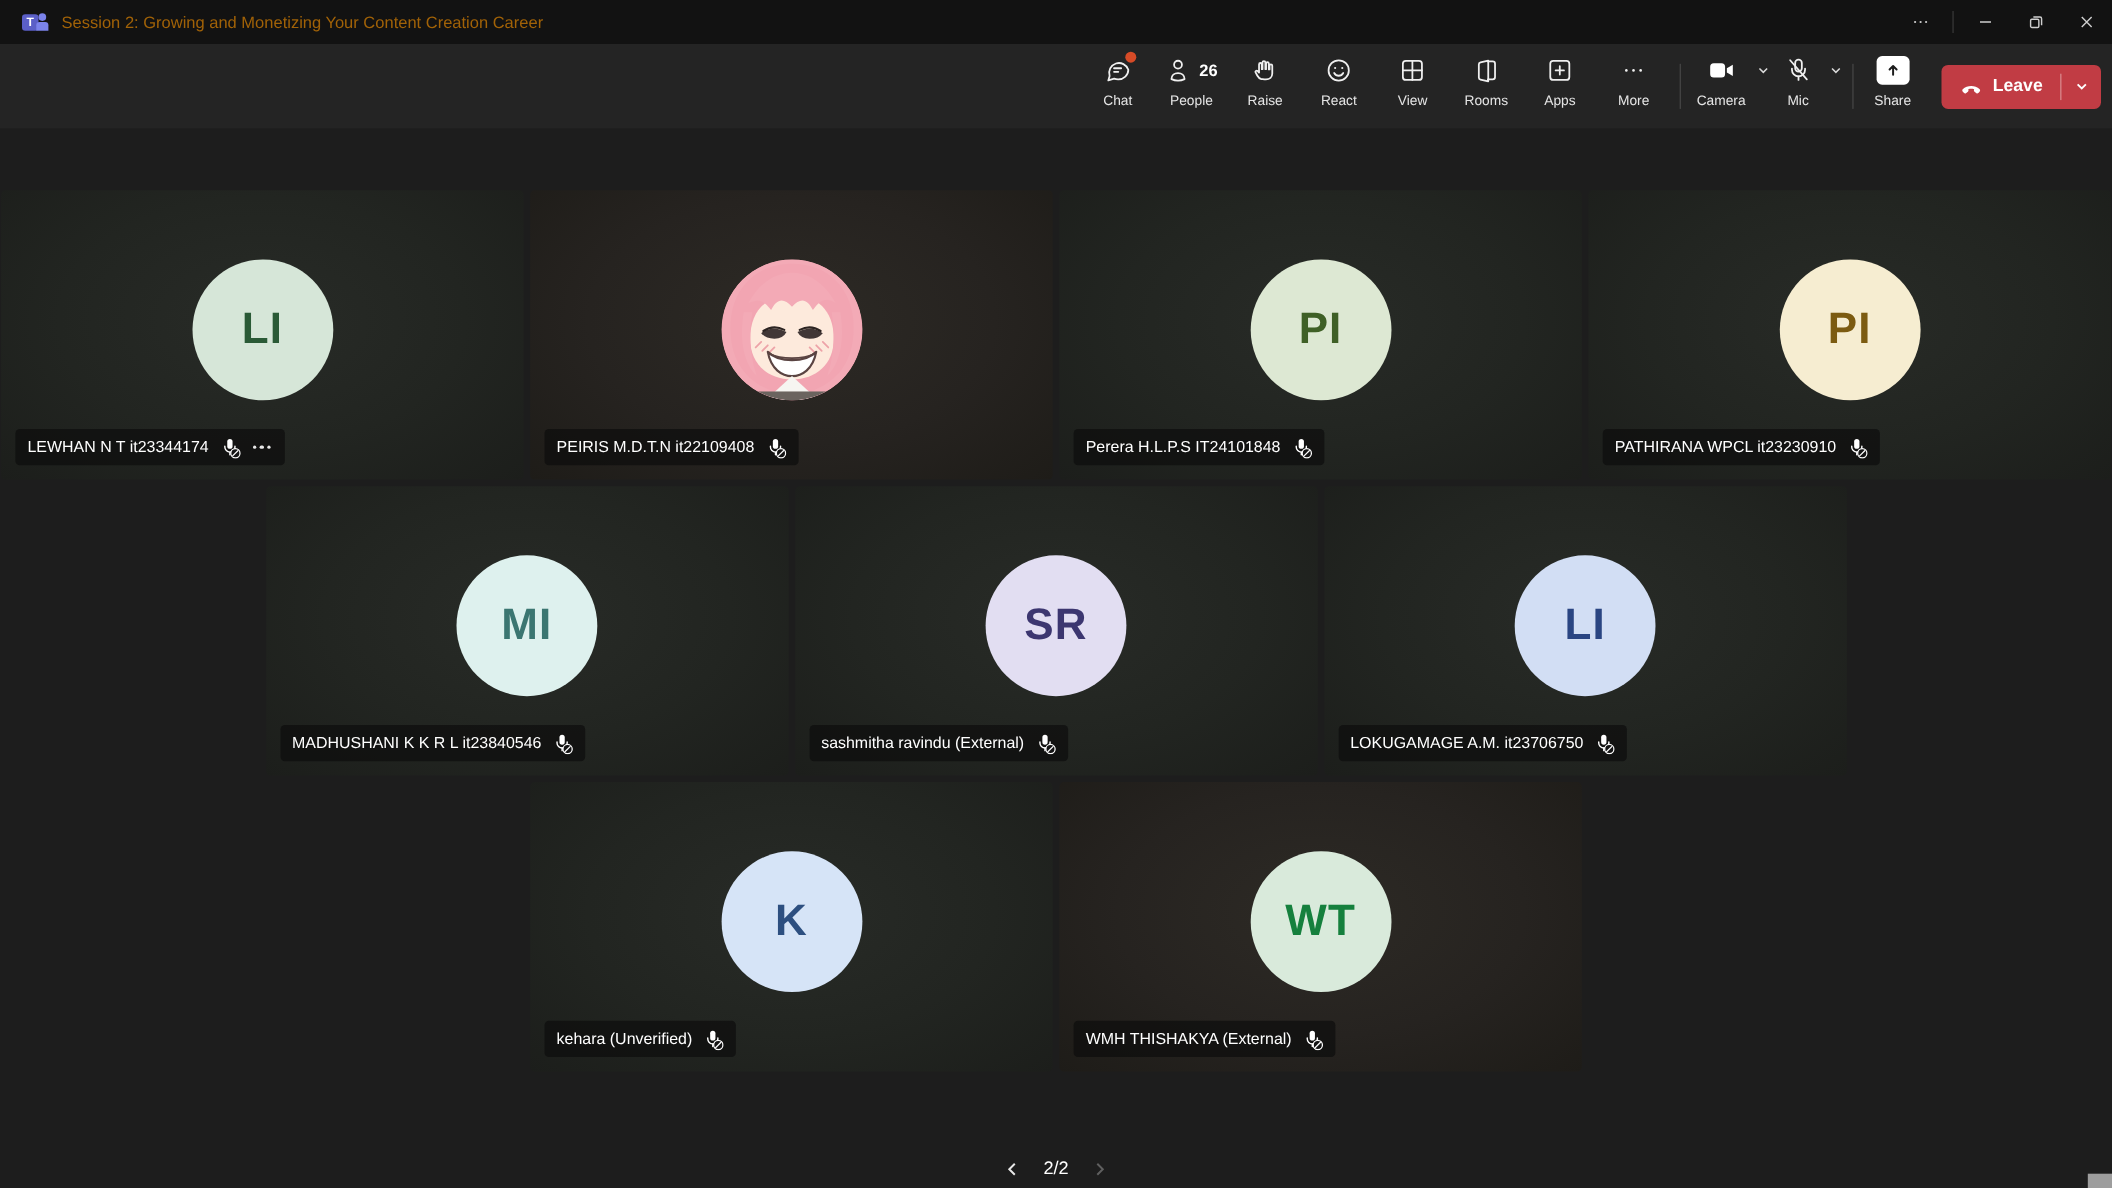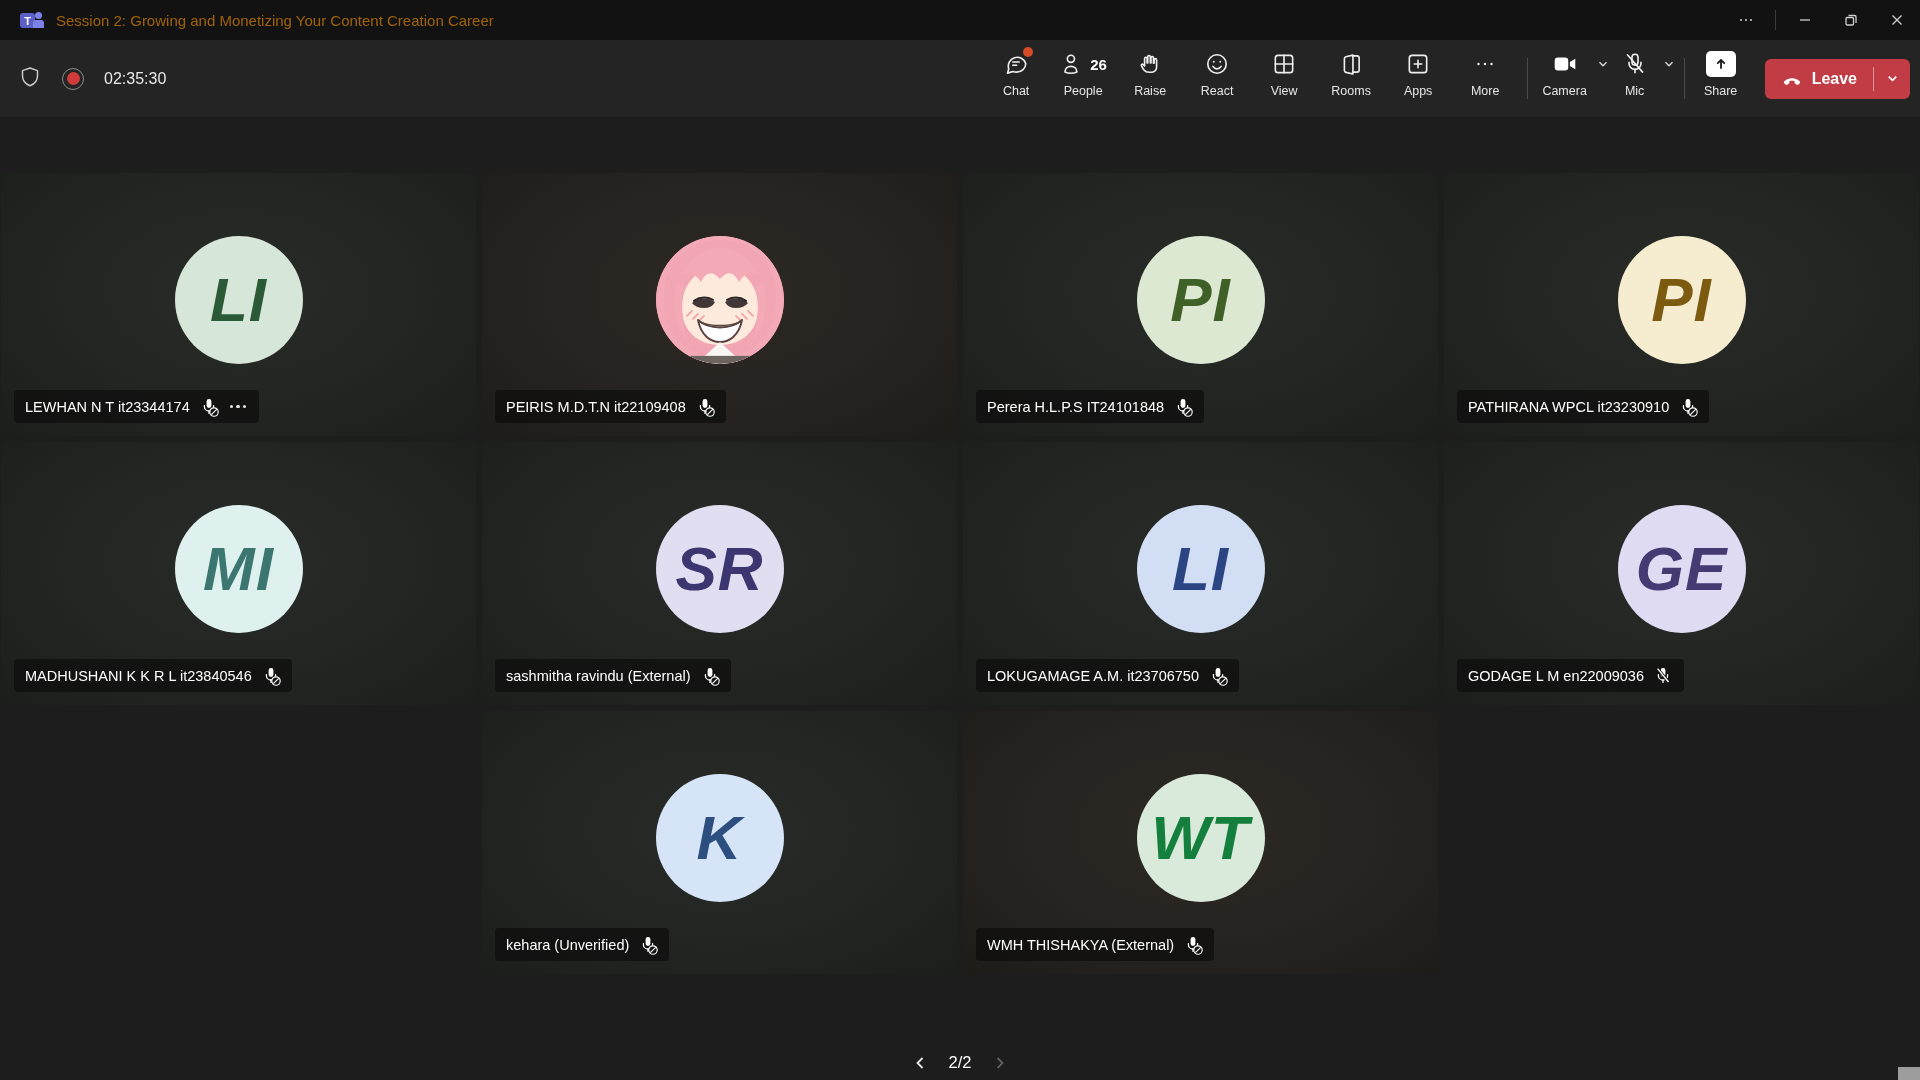--- a/index.html
+++ b/index.html
@@ -50,21 +50,21 @@
 
   
   .stage { position:absolute; top:117px; left:0; right:0; bottom:0; background:#1d1d1d; }
   .grid { padding-top:56px; display:flex; flex-direction:column; gap:6px; align-items:center; }
   .vrow { display:flex; gap:6px; justify-content:center; }
   .tile { width:475px; height:263px; border-radius:4px; position:relative;
           background:radial-gradient(ellipse at 50% 45%, #282b27 0%, #222521 55%, #1c1e1b 100%); }
   .tile.warm { background:radial-gradient(ellipse at 50% 45%, #2d2a25 0%, #262320 55%, #1e1c18 100%); }
   .avatar { position:absolute; left:50%; top:50%; transform:translate(-50%,-54%); width:128px; height:128px;
             border-radius:50%; display:flex; align-items:center; justify-content:center;
-            font-size:62px; font-weight:600; letter-spacing:1px;font-style:italic; }
+            font-size:40px; font-weight:600; letter-spacing:1px; }
   .avatar.img { background:#f3aab6; overflow:hidden; }
   .avatar.img svg { width:128px; height:128px; display:block; }
   .namepill { position:absolute; left:13px; bottom:13px; background:rgba(12,12,12,.68); border-radius:4px;
               display:flex; align-items:center; gap:9px; padding:6px 11px; height:33px;justify-content:flex-end; }
   .namepill .pname { color:#fff; font-size:14.5px; white-space:nowrap; }
   .pm { width:20px; height:20px; flex:0 0 auto; }
   .pill-more { display:flex; gap:3px; align-items:center; padding:0 2px; cursor:pointer; }
   .pill-more i { width:3.5px; height:3.5px; border-radius:50%; background:#e8e8e8; }
 
   
@@ -111,31 +111,20 @@
     </div>
     <div class="wbtn">
       <svg viewBox="0 0 14 14">
           <path d="M2.5 2.5l9 9M11.5 2.5l-9 9"></path>
         </svg>
     </div>
   </div>
 </div>
 
 <div class="toolbar">
-  <div class="tl-left">
-    <div class="shield">
-      <svg viewBox="0 0 24 24">
-          <path d="M12 3l7.5 2.6v5.2c0 4.7-3.1 8.3-7.5 10-4.4-1.7-7.5-5.3-7.5-10V5.6z" stroke-linejoin="round"></path>
-        </svg>
-    </div>
-    <div class="rec">
-      <div class="dot" style="background: rgb(207, 59, 59);"></div>
-    </div>
-    <div class="timer">02:35:30</div>
-  </div>
 
   <div class="tl-right">
     <div class="tbtn">
       <svg class="ic" viewBox="0 0 24 24">
           <path d="M21 11.5a8.5 8 0 0 1-8.5 8c-1.2 0-2.4-.2-3.4-.6L4.2 20.4l1.1-3.8A8 8 0 1 1 21 11.5z"></path>
           <path d="M9 10.2h6M9 13.2h3.6"></path>
         </svg>
       <div class="chat-dot" style="background: rgb(215, 75, 39);"></div>
       <span class="lbl">Chat</span>
     </div>
@@ -391,35 +380,20 @@
           <svg class="pm" viewBox="0 0 20 20">
               <rect x="7.6" y="2" width="4.8" height="9" rx="2.4" fill="#fff"></rect>
               <path d="M5.4 8.6v.8a4.6 4.6 0 0 0 9.2 0v-.8" fill="none" stroke="#fff" stroke-width="1.3" stroke-linecap="round"></path>
               <path d="M10 14v2.4" stroke="#fff" stroke-width="1.3" stroke-linecap="round"></path>
               <circle cx="15" cy="15" r="4.2" fill="#141414" stroke="#fff" stroke-width="1.15"></circle>
               <path d="M12.3 17.7l5.4-5.4" stroke="#fff" stroke-width="1.15"></path>
             </svg>
         </div>
       </div>
 
-      <div class="tile">
-        <div class="avatar" style="background: rgb(223, 219, 243); color: rgb(69, 59, 114);">
-          <span>GE</span>
-        </div>
-        <div class="namepill">
-          <span class="pname">GODAGE L M en22009036</span>
-          <svg class="pm" viewBox="0 0 20 20">
-              <rect x="7.6" y="2" width="4.8" height="9" rx="2.4" fill="#fff"></rect>
-              <path d="M5.4 8.6v.8a4.6 4.6 0 0 0 9.2 0v-.8" fill="none" stroke="#fff" stroke-width="1.3" stroke-linecap="round"></path>
-              <path d="M10 14v2.4" stroke="#fff" stroke-width="1.3" stroke-linecap="round"></path>
-              <path d="M4.6 2.6l11 13.4" stroke="#141414" stroke-width="3"></path>
-              <path d="M4.6 2.6l11 13.4" stroke="#fff" stroke-width="1.4"></path>
-            </svg>
-        </div>
-      </div>
     </div>
 
     <div class="vrow">
       <div class="tile">
         <div class="avatar" style="background: rgb(214, 228, 247); color: rgb(45, 79, 128);">
           <span>K</span>
         </div>
         <div class="namepill">
           <span class="pname">kehara (Unverified)</span>
           <svg class="pm" viewBox="0 0 20 20">

